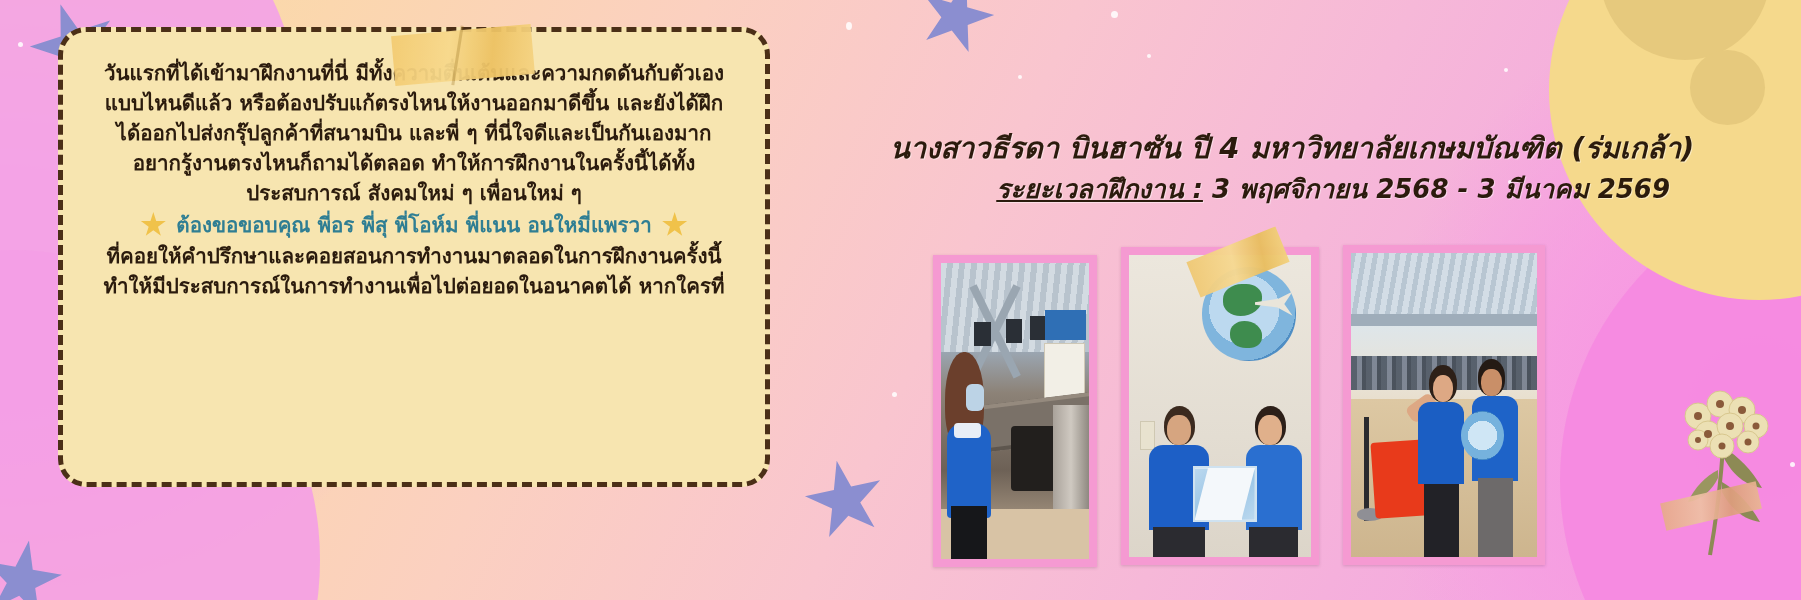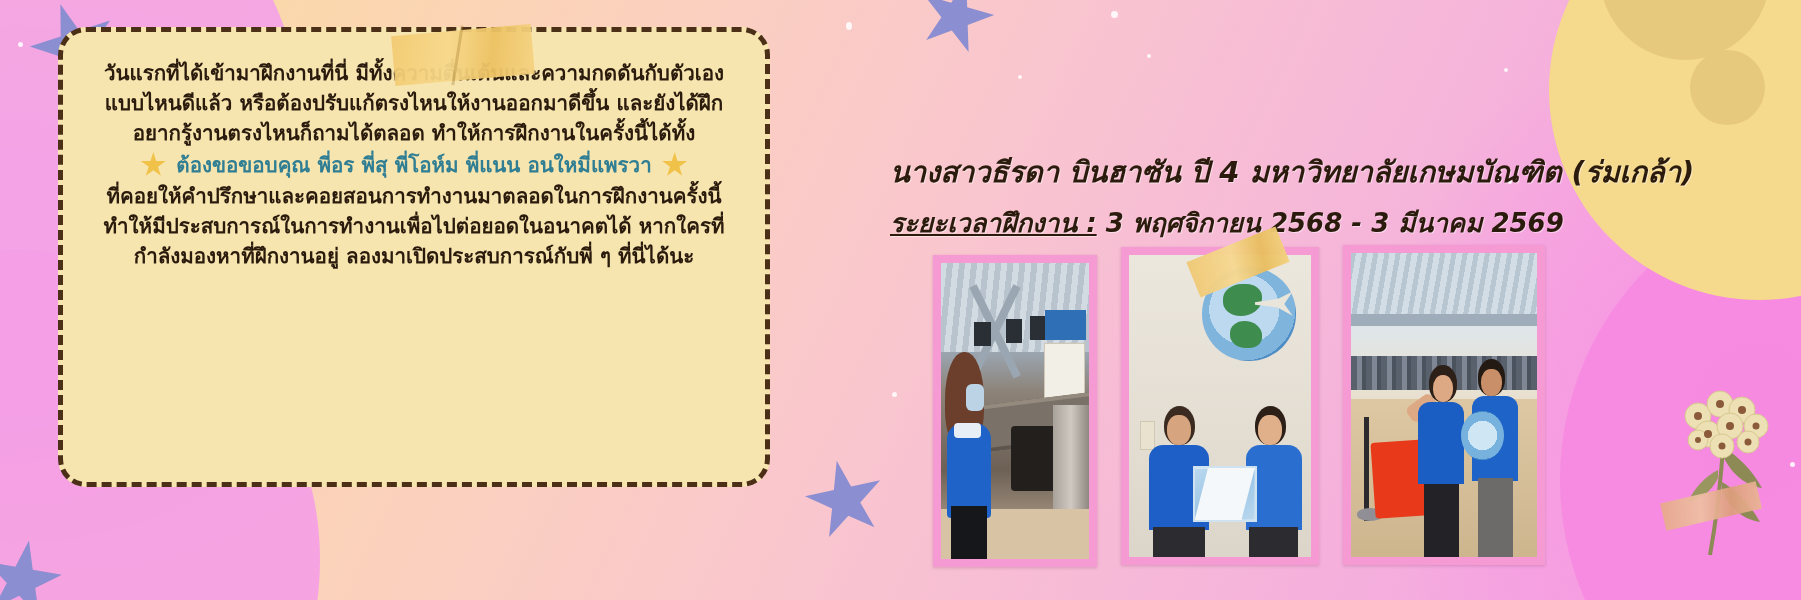--- a/index.html
+++ b/index.html
@@ -99,30 +99,30 @@
     background:rgba(160,120,40,.35);transform:rotate(14deg);
   }
   #washi-photo2{
     position:absolute;left:1190px;top:243px;width:96px;height:38px;
     background:linear-gradient(100deg,#efc874 0%,#f6d891 45%,#e8bd5f 75%,#f3d27f 100%);
     transform:rotate(-22deg);opacity:.96;z-index:6;
   }
 
   
   #header-block{
-    position:absolute;left:890px;top:152px;width:780px;
+    position:absolute;left:890px;top:128px;width:780px;
   }
   #student-name{
     font-size:29px;font-weight:700;font-style:italic;color:#2b1b0d;
     text-align:center;white-space:nowrap;line-height:40px;
     text-shadow:1px 1px 0 rgba(255,255,255,.45);
   }
   #internship-period{
     font-size:26px;font-weight:700;font-style:italic;color:#2b1b0d;
-    text-align:left;white-space:nowrap;line-height:38px;margin-top:12px;
+    text-align:right;white-space:nowrap;line-height:38px;margin-top:2px;
     text-shadow:1px 1px 0 rgba(255,255,255,.45);
   }
   #internship-period .label{text-decoration:underline;}
 
   
   #photo-row{
     position:absolute;left:933px;top:255px;display:flex;gap:24px;align-items:flex-start;
   }
   .photo-frame{
     background:#f59ad2;
@@ -240,31 +240,32 @@
   <div class="star" id="star-top-left"></div>
   <div class="star" id="star-top-mid"></div>
   <div class="star" id="star-bottom-right-box"></div>
   <div class="star" id="star-bottom-left"></div>
 
   <div id="quote-card">
     <div id="washi-top"></div>
 
     <div class="q-line">วันแรกที่ได้เข้ามาฝึกงานที่นี่ มีทั้งความตื่นเต้นและความกดดันกับตัวเอง</div>
     <div class="q-line">แบบไหนดีแล้ว หรือต้องปรับแก้ตรงไหนให้งานออกมาดีขึ้น และยังได้ฝึก</div>
+    <div class="q-line">ได้ออกไปส่งกรุ๊ปลูกค้าที่สนามบิน และพี่ ๆ ที่นี่ใจดีและเป็นกันเองมาก</div>
     <div class="q-line">อยากรู้งานตรงไหนก็ถามได้ตลอด ทำให้การฝึกงานในครั้งนี้ได้ทั้ง</div>
+    <div class="q-line">ประสบการณ์ สังคมใหม่ ๆ เพื่อนใหม่ ๆ</div>
 
     <div id="thanks-line">
       <span class="star-glyph"></span>
       <span id="thanks-text">ต้องขอขอบคุณ พี่อร พี่สุ พี่โอห์ม พี่แนน อนใหมี่แพรวา</span>
       <span class="star-glyph"></span>
     </div>
 
     <div class="q-line">ที่คอยให้คำปรึกษาและคอยสอนการทำงานมาตลอดในการฝึกงานครั้งนี้</div>
     <div class="q-line">ทำให้มีประสบการณ์ในการทำงานเพื่อไปต่อยอดในอนาคตได้ หากใครที่</div>
-    <div class="q-line">กำลังมองหาที่ฝึกงานอยู่ ลองมาเปิดประสบการณ์กับพี่ ๆ ที่นี่ได้นะ</div>
   </div>
 
   <div id="header-block">
     <div id="student-name">นางสาวธีรดา บินฮาซัน ปี 4 มหาวิทยาลัยเกษมบัณฑิต (ร่มเกล้า)</div>
     <div id="internship-period">
       <span class="label">ระยะเวลาฝึกงาน :</span>
       <span>3 พฤศจิกายน 2568 - 3 มีนาคม 2569</span>
     </div>
   </div>
 

